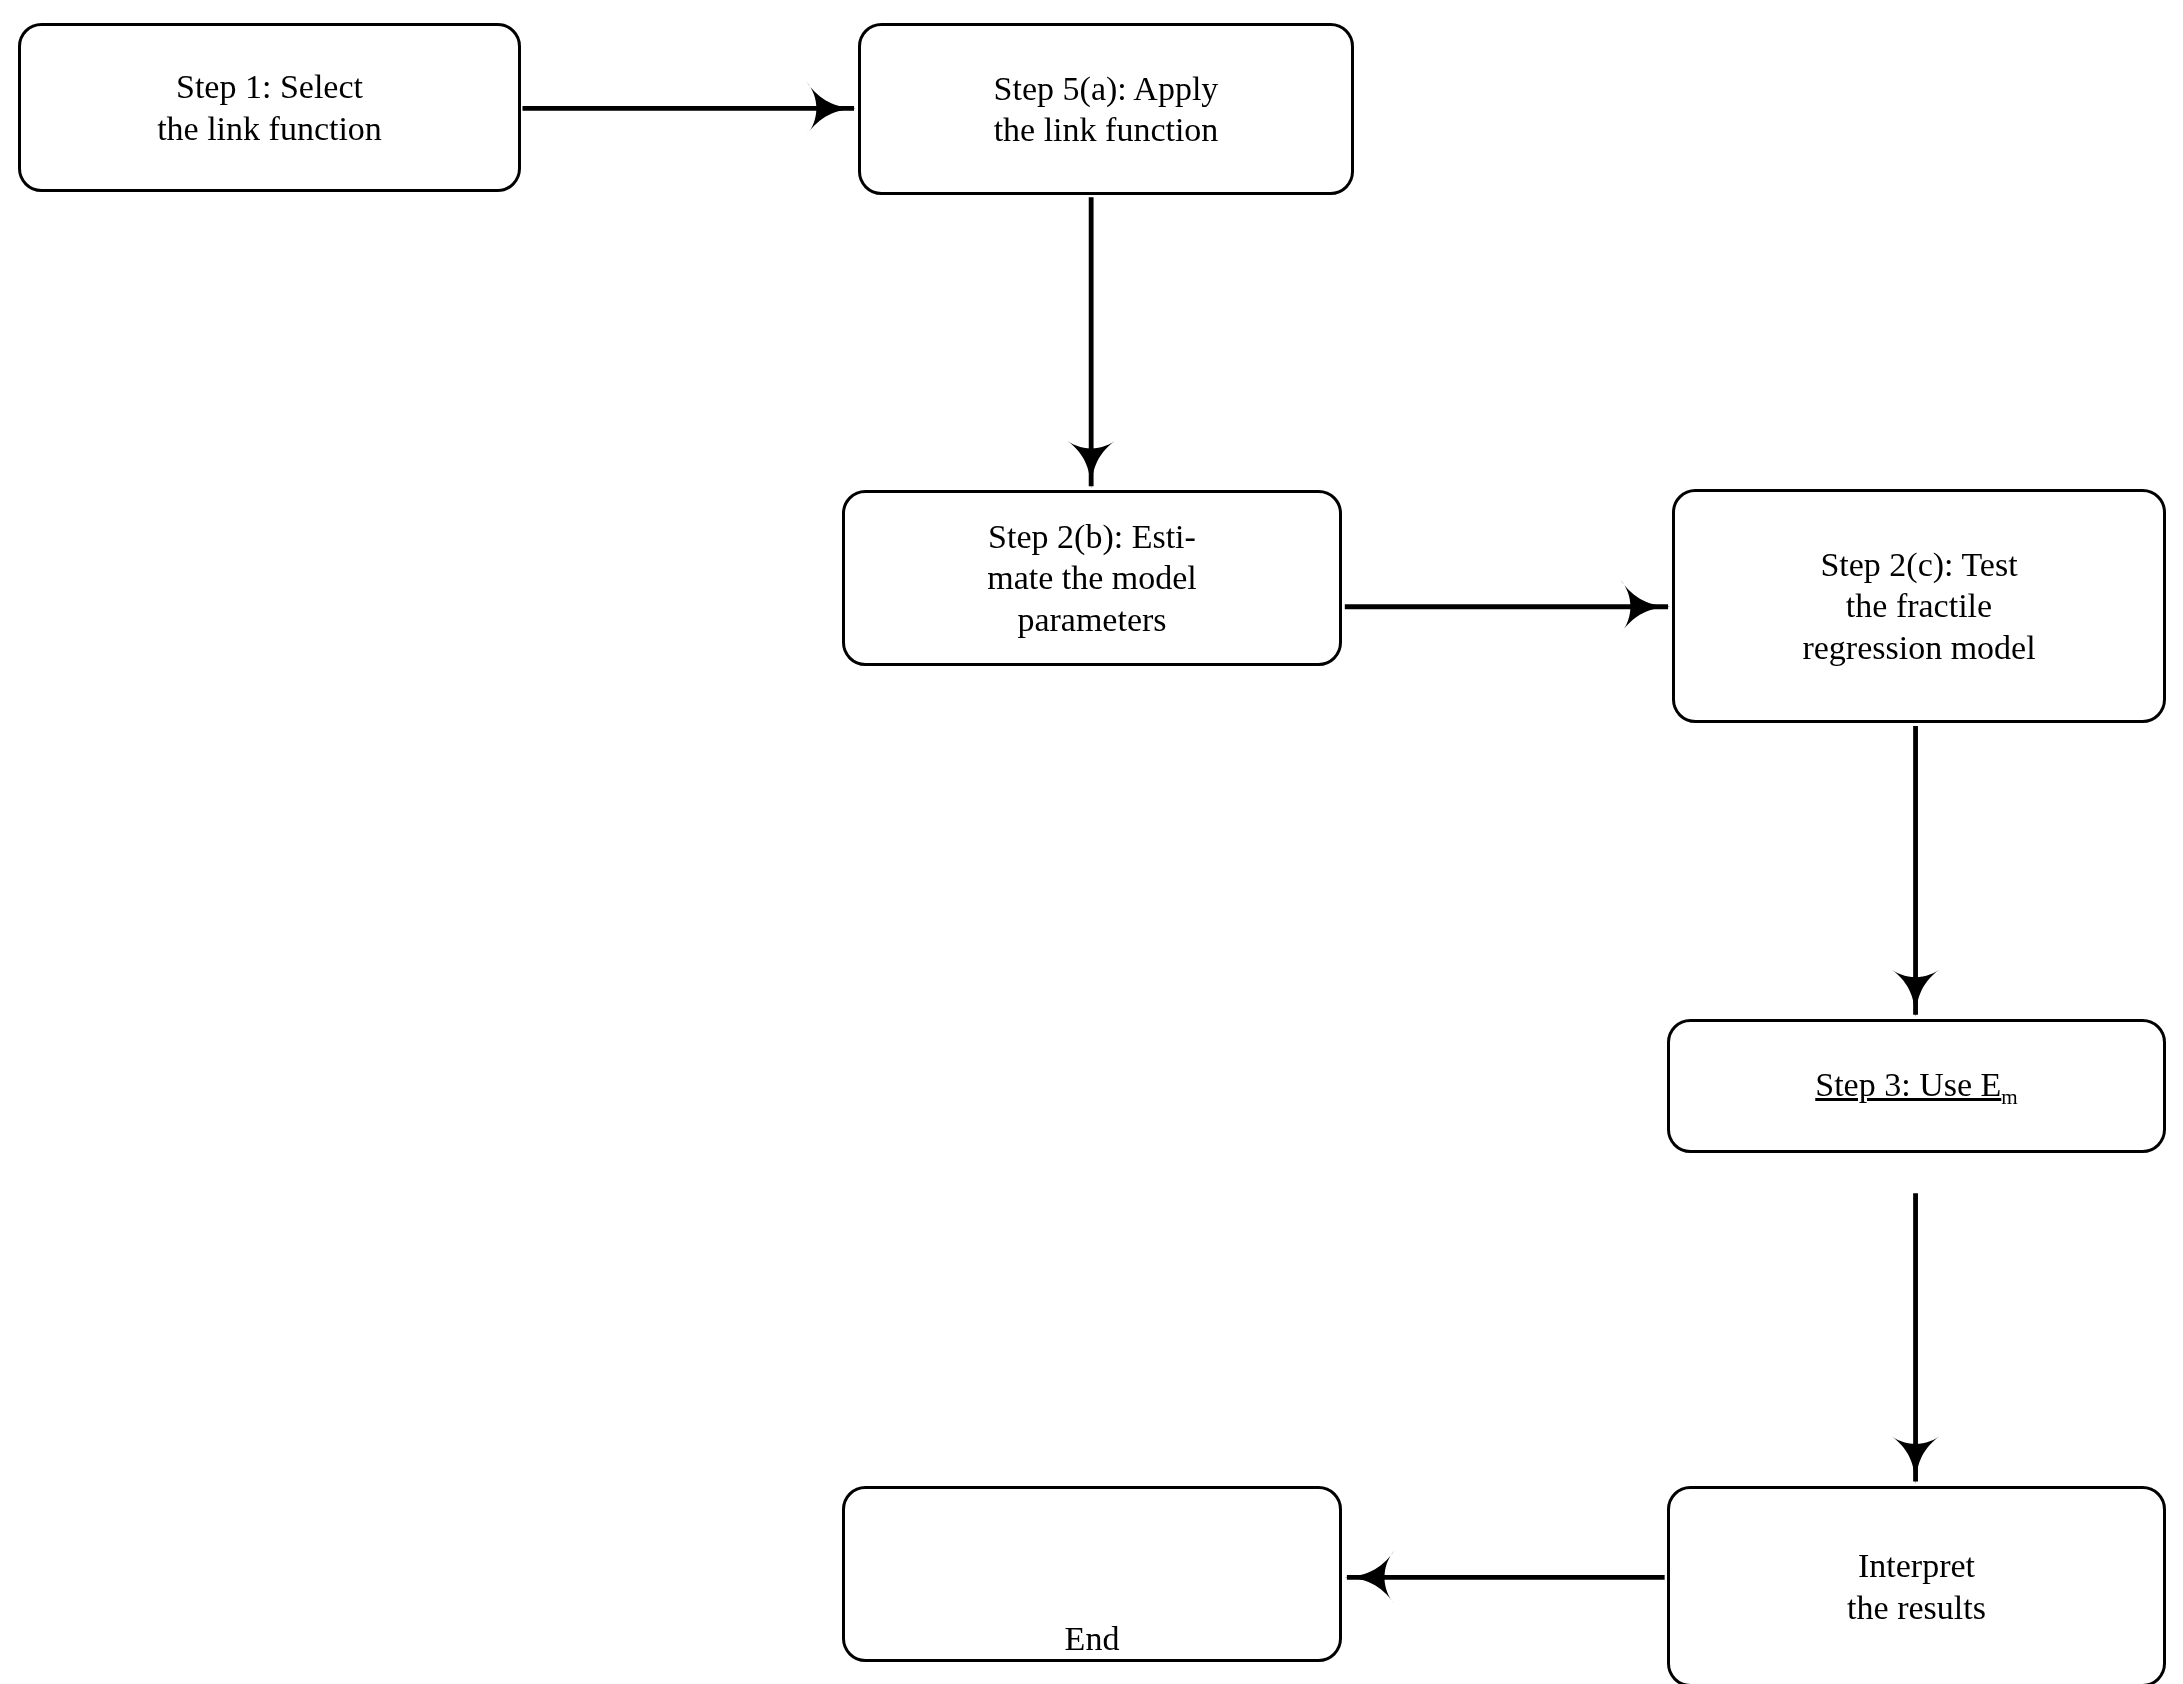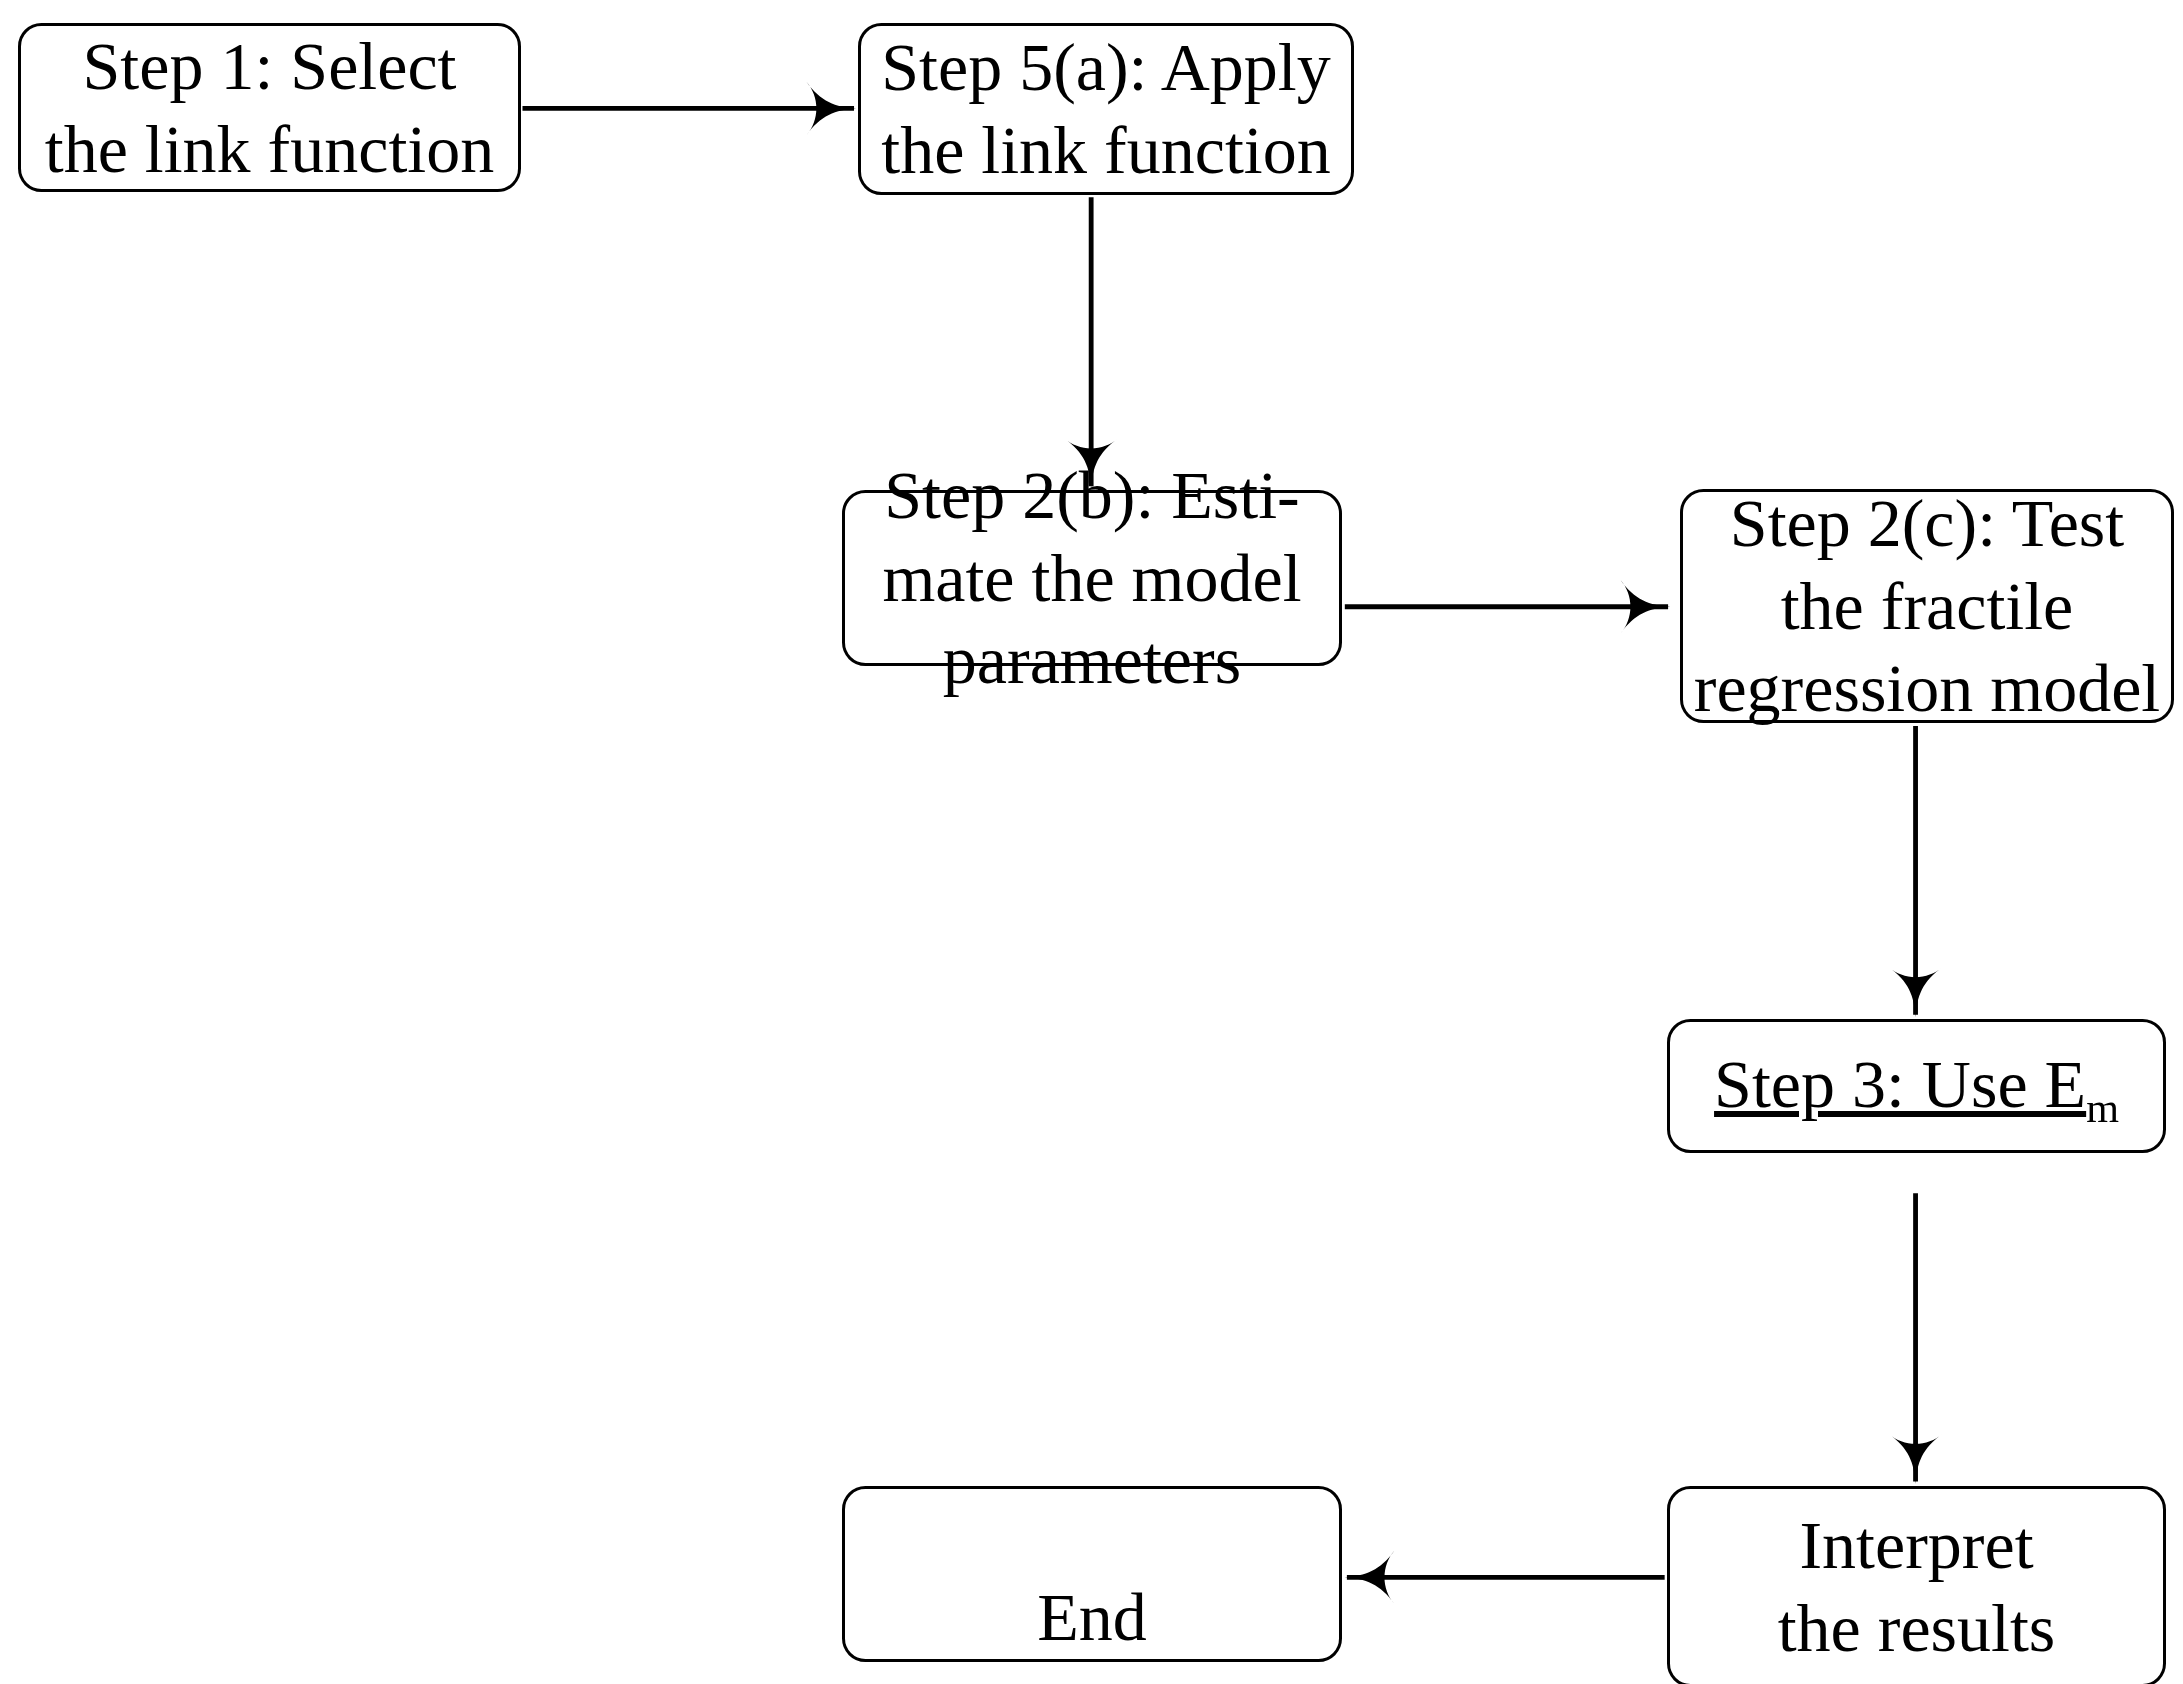--- a/index.html
+++ b/index.html
@@ -19,21 +19,21 @@
     position: absolute;
     box-sizing: border-box;
     border: 3.4px solid #000000;
     border-radius: 23.4px;
     background: #ffffff;
     display: flex;
     align-items: center;
     justify-content: center;
     text-align: center;
     color: #000000;
-    font-size: 68px;
+    font-size: 34px;
     line-height: 1.22;
     z-index: 2;
   }
   .node .label {
     display: block;
     width: 100%;
     padding: 0 9.7px;
     white-space: pre-line;
   }
   .node .sub {
@@ -84,21 +84,21 @@
     <span class="label">Step 5(a):  Apply
 the link function</span>
   </div>
 
   <div class="node" style="left:842px; top:490px; width:500px; height:176px;">
     <span class="label">Step 2(b):  Esti-
 mate the model
 parameters</span>
   </div>
 
-  <div class="node" style="left:1672px; top:489px; width:494px; height:234px;margin-left:8px;">
+  <div class="node" style="left:1672px; top:489px; width:494px; height:234px;">
     <span class="label">Step 2(c):  Test
 the fractile
 regression model</span>
   </div>
 
   <div class="node" style="left:1667px; top:1019px; width:499px; height:134px;text-decoration:underline;">
     <span class="label"><span>Step 3:  Use E</span><span class="sub">m</span></span>
   </div>
 
   <div class="node" style="left:842px; top:1486px; width:500px; height:176px;align-items:flex-end;">

